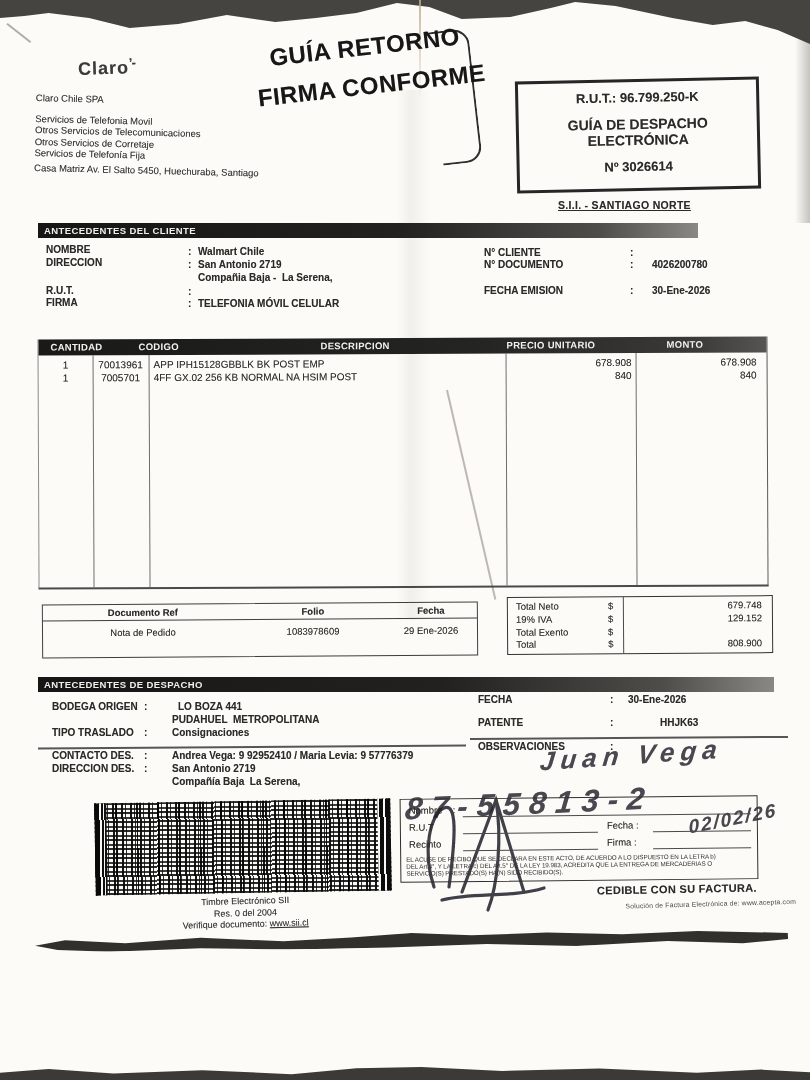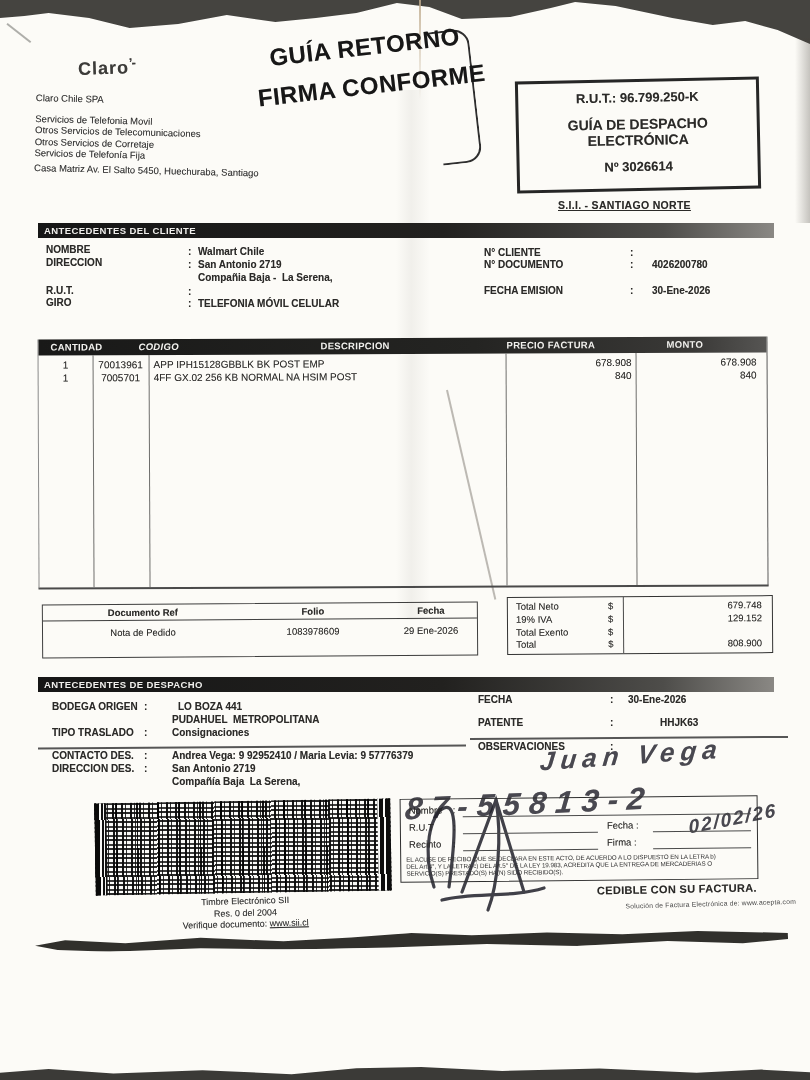--- a/index.html
+++ b/index.html
@@ -138,50 +138,50 @@
   </div>
 
   <div class="abs rutbox">
     <div class="r1">R.U.T.: 96.799.250-K</div>
     <div class="r2">GUÍA DE DESPACHO</div>
     <div class="r2" style="margin-top:0;">ELECTRÓNICA</div>
     <div class="r4">Nº 3026614</div>
   </div>
   <div class="abs sii">S.I.I. - SANTIAGO NORTE</div>
 
-  <div class="abs secbar" style="left:38px;top:223px;width:736px;">ANTECEDENTES DEL CLIENTE</div>
+  <div class="abs secbar" style="left:38px;top:223px;width:660px;">ANTECEDENTES DEL CLIENTE</div>
   <span class="abs lbl" style="left:46px;top:244px;">NOMBRE</span>
   <span class="abs colon" style="left:188px;top:246px;">:</span>
   <span class="abs val" style="left:198px;top:246px;">Walmart Chile</span>
   <span class="abs lbl" style="left:46px;top:257px;">DIRECCION</span>
   <span class="abs colon" style="left:188px;top:259px;">:</span>
   <span class="abs val" style="left:198px;top:259px;">San Antonio 2719</span>
   <span class="abs val" style="left:198px;top:272px;">Compañia Baja -  La Serena,</span>
   <span class="abs lbl" style="left:46px;top:285px;">R.U.T.</span>
   <span class="abs colon" style="left:188px;top:286px;">:</span>
   <span class="abs val" style="left:198px;top:292px;margin-top:48px;">76.042.014-K</span>
-  <span class="abs lbl" style="left:46px;top:297px;">GIRO</span>
+  <span class="abs lbl" style="left:46px;top:297px;">FIRMA</span>
   <span class="abs colon" style="left:188px;top:298px;">:</span>
   <span class="abs val" style="left:198px;top:298px;">TELEFONIA MÓVIL CELULAR</span>
 
   <span class="abs lbl" style="left:484px;top:247px;">N° CLIENTE</span>
   <span class="abs colon" style="left:630px;top:247px;">:</span>
   <span class="abs lbl" style="left:484px;top:259px;">N° DOCUMENTO</span>
   <span class="abs colon" style="left:630px;top:259px;">:</span>
   <span class="abs val" style="left:652px;top:259px;">4026200780</span>
   <span class="abs lbl" style="left:484px;top:285px;">FECHA EMISION</span>
   <span class="abs colon" style="left:630px;top:285px;">:</span>
   <span class="abs val" style="left:652px;top:285px;">30-Ene-2026</span>
 
   <div class="abs items">
     <div class="thead">
       <span class="th" style="left:12px;">CANTIDAD</span>
-      <span class="th" style="left:100px;font-style:italic;">CODIGO</span>
+      <span class="th" style="left:100px;">CODIGO</span>
       <span class="th" style="left:282px;">DESCRIPCION</span>
-      <span class="th" style="left:468px;">PRECIO FACTURA</span>
+      <span class="th" style="left:468px;">PRECIO UNITARIO</span>
       <span class="th" style="left:628px;">MONTO</span>
     </div>
     <div class="tbody">
       <div class="tr">
         <span class="c1">1</span>
         <span class="c2">70013961</span>
         <span class="c3">APP IPH15128GBBLK BK POST EMP</span>
         <span class="c4">678.908</span>
         <span class="c5">678.908</span>
       </div>

